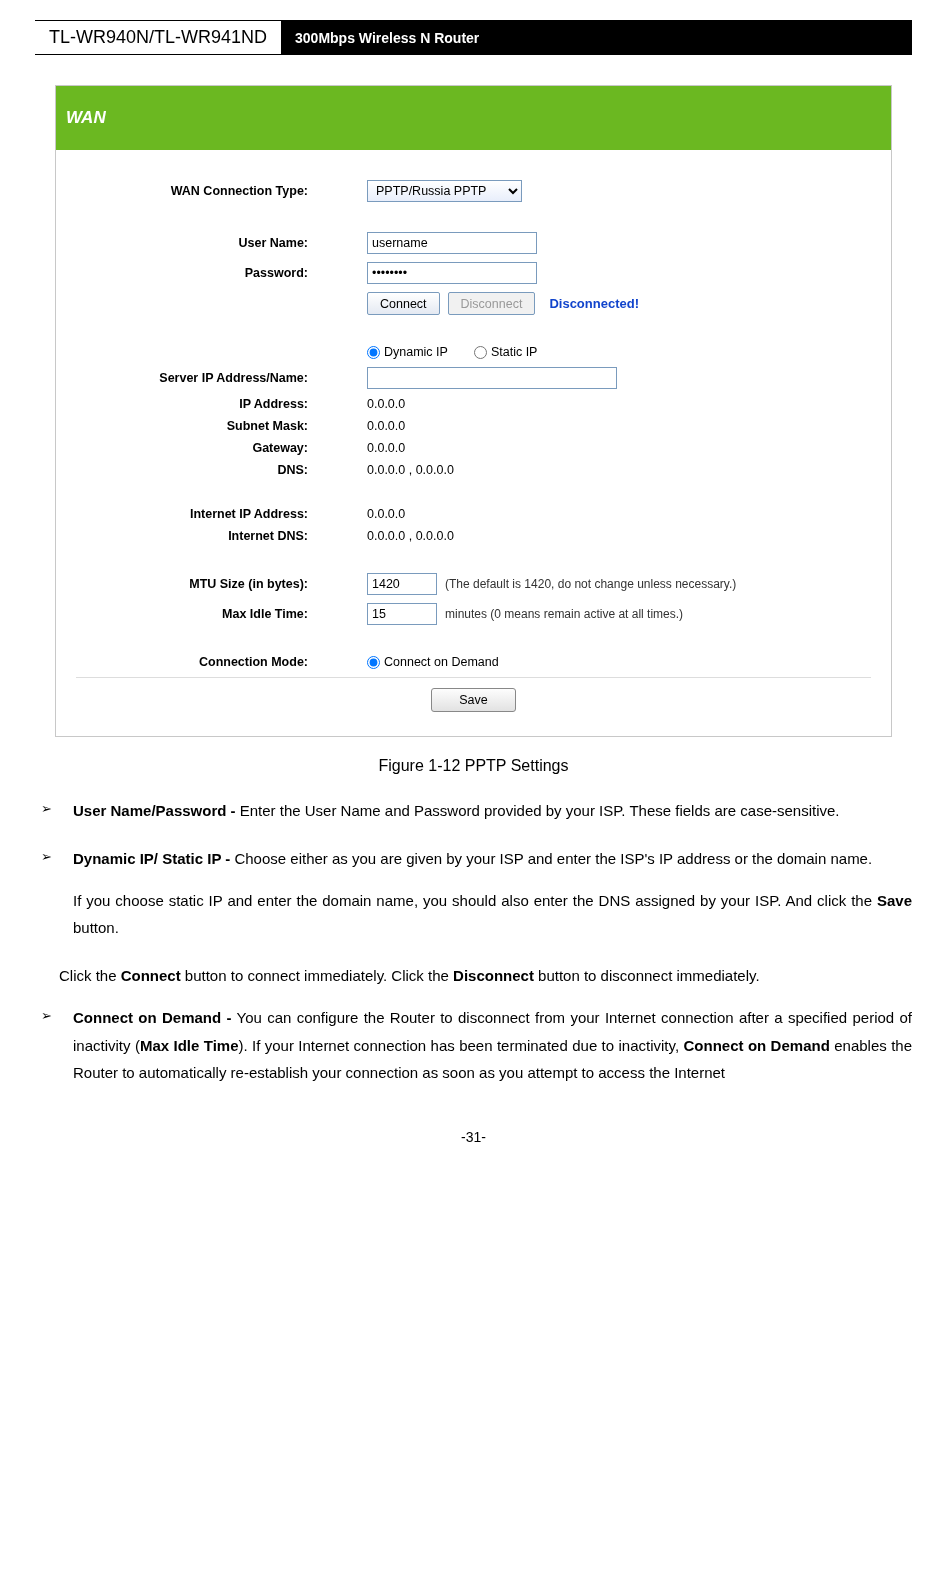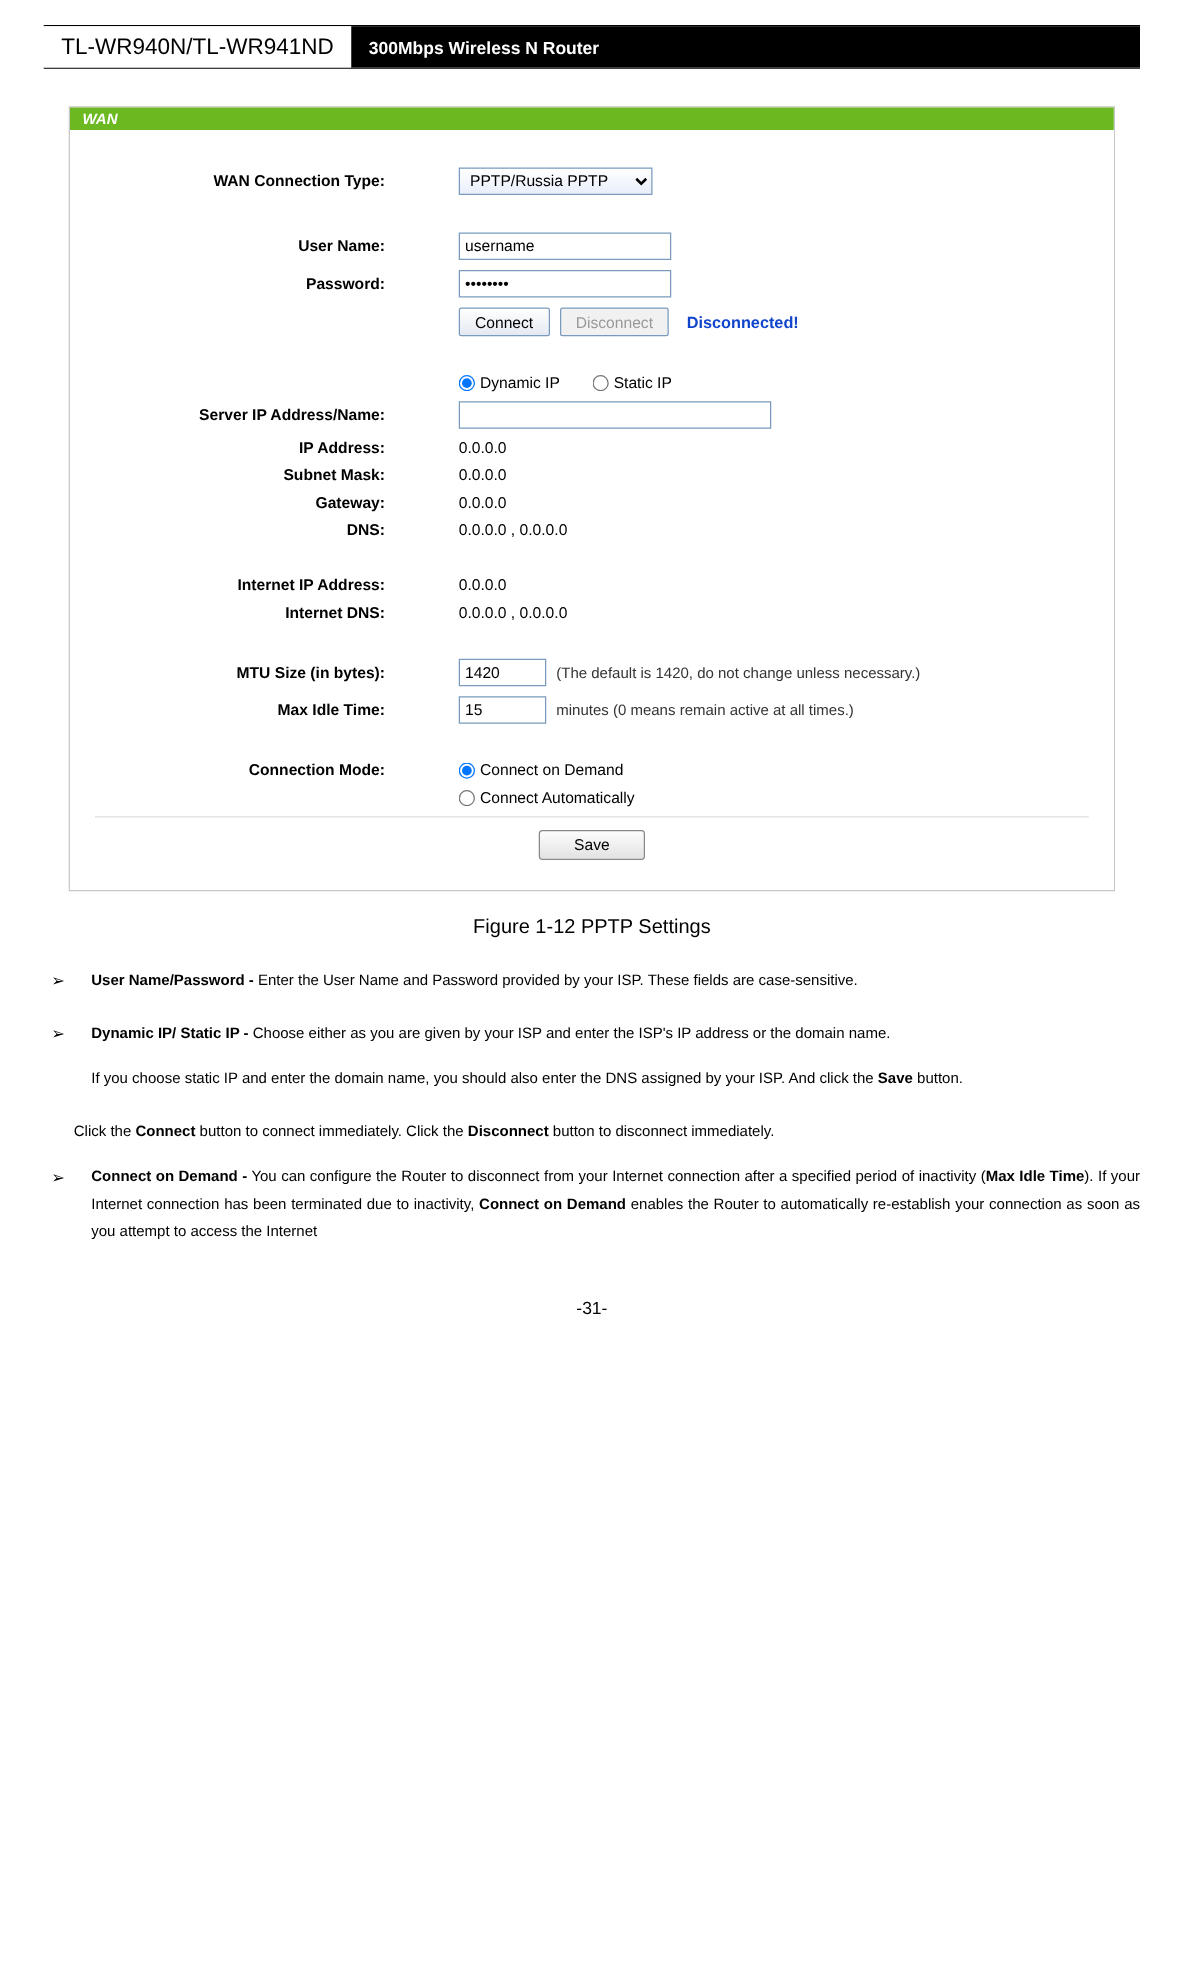--- a/index.html
+++ b/index.html
@@ -40,22 +40,22 @@
     }
     .panel-wrap {
       margin: 0 20px 20px 20px;
       border: 1px solid #c8c8c8;
     }
     .panel-head {
       background: #6bb821;
       color: #fff;
       font-weight: bold;
       font-style: italic;
-      padding: 2px 10px;
-      font-size: 12px;
+      padding: 22px 10px;
+      font-size: 17px;
     }
     .panel-body {
       background: #fff;
       padding: 30px 20px 10px 20px;
     }
     .frow {
       display: flex;
       align-items: center;
       margin-bottom: 8px;
       font-size: 12.5px;
@@ -111,21 +111,21 @@
       background: linear-gradient(#fdfdfd, #e2e2e2);
       font-size: 12.5px;
       cursor: pointer;
     }
     .caption {
       text-align: center;
       font-size: 16px;
       margin: 18px 0 22px 0;
     }
     .body-text {
-      font-size: 12px;
+      font-size: 15px;
       line-height: 1.85;
       text-align: justify;
       margin: 0 0 14px 0;
     }
     .bullet-row {
       display: flex;
       margin-bottom: 6px;
     }
     .bullet-sym {
       width: 38px;
@@ -265,29 +265,20 @@
     </div>
 
     <div class="spacer"></div>
 
     <div class="frow">
       <div class="flabel">Connection Mode:</div>
       <div class="fval">
         <label class="radio-g">
           <input type="radio" name="cmode" checked="" style="">
           <span>Connect on Demand</span>
-        </label>
-      </div>
-    </div>
-    <div class="frow">
-      <div class="flabel"></div>
-      <div class="fval">
-        <label class="radio-g">
-          <input type="radio" name="cmode" style="">
-          <span>Connect Automatically</span>
         </label>
       </div>
     </div>
 
     <div class="saverow">
       <button class="savebtn">Save</button>
     </div>
   </div>
 </div>
 

